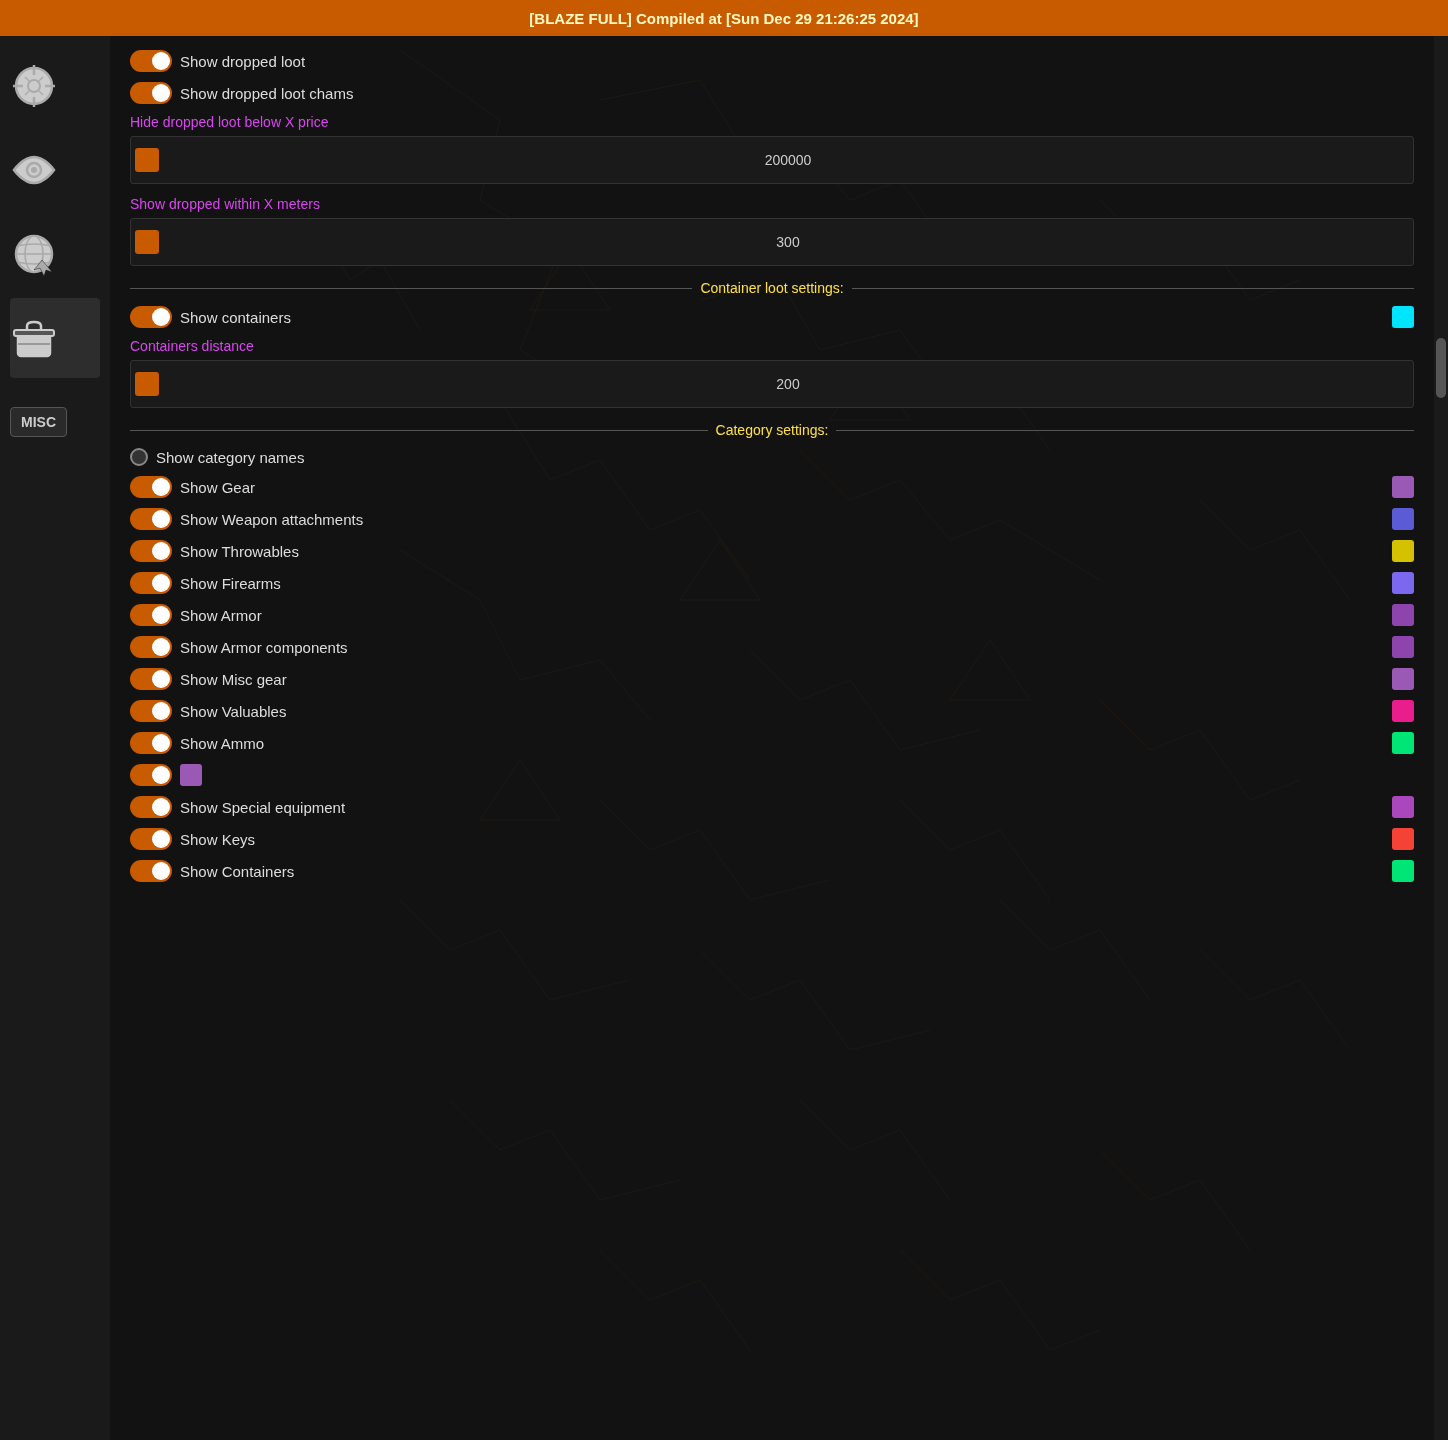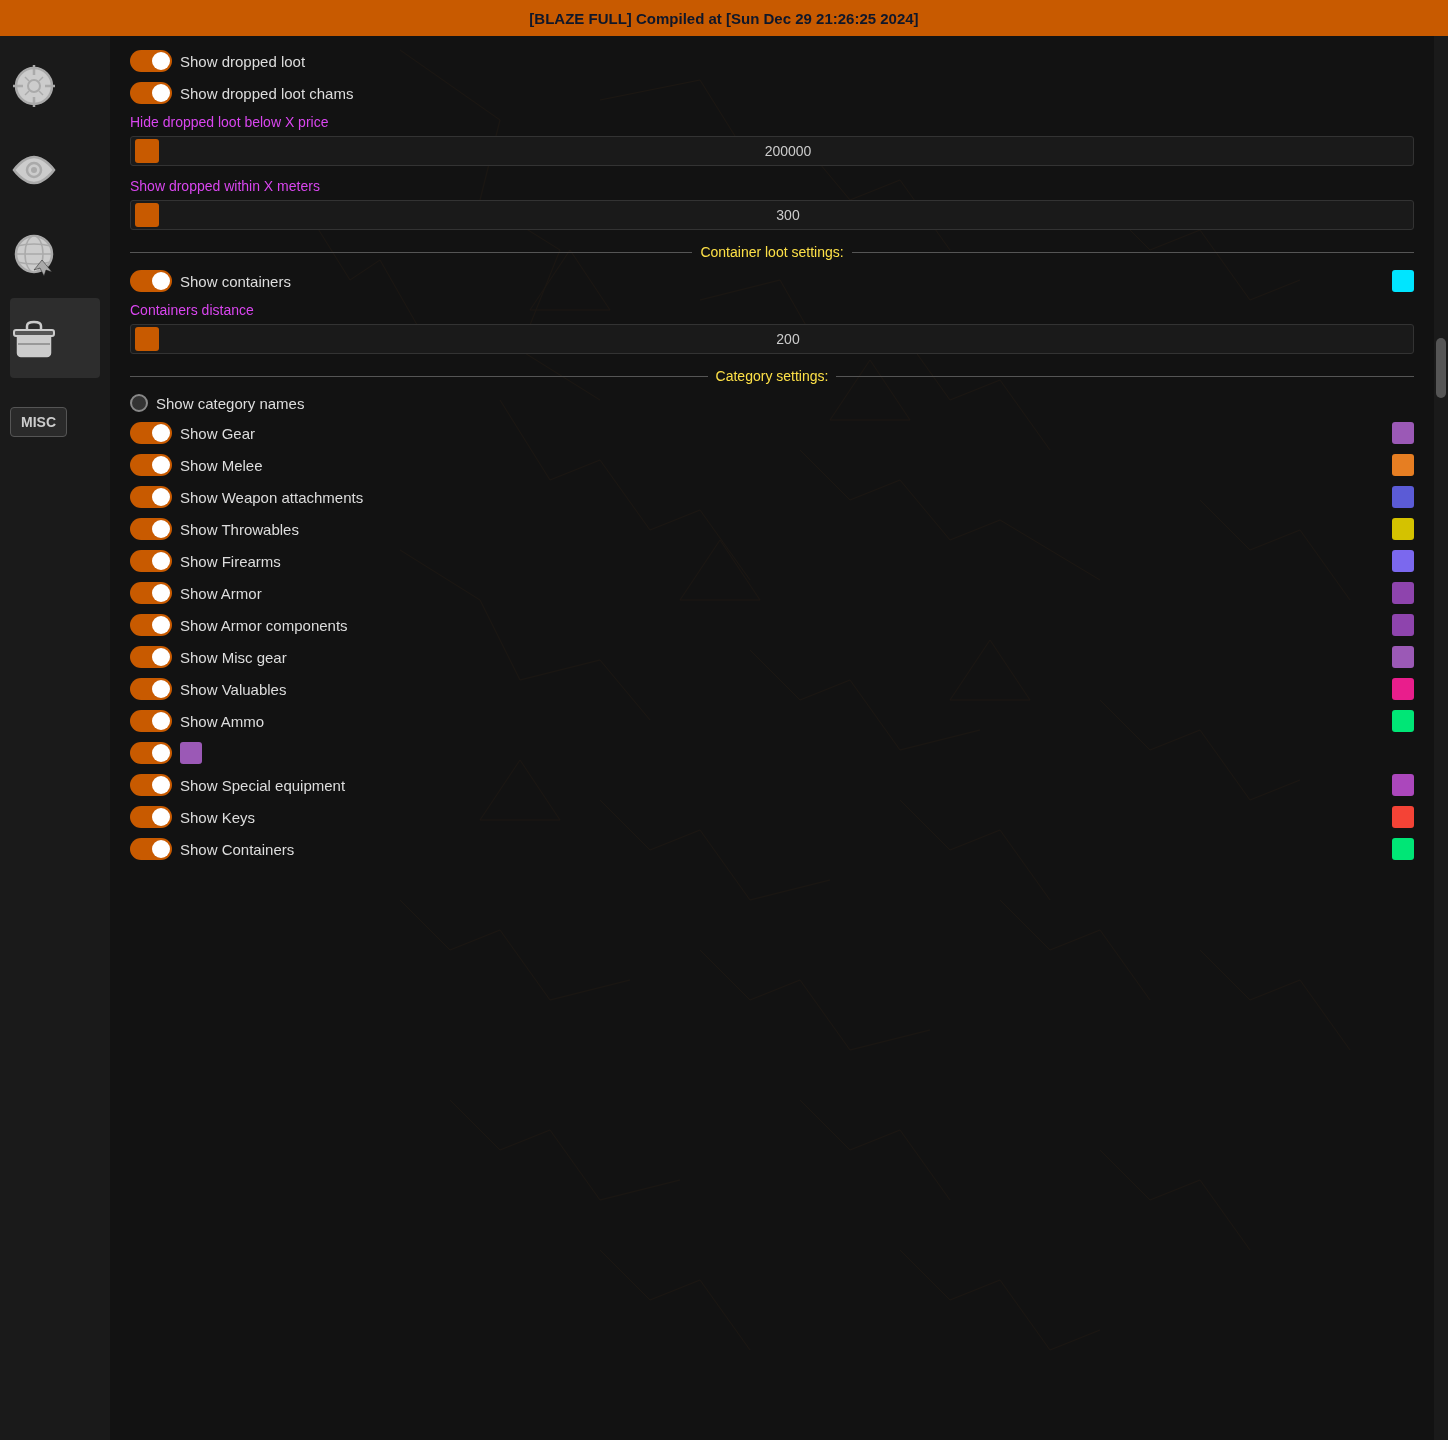--- a/index.html
+++ b/index.html
@@ -18,21 +18,21 @@
       position: absolute;
       top: 0; left: 0; right: 0;
       height: 36px;
       background: #c85a00;
       display: flex;
       align-items: center;
       justify-content: center;
       z-index: 10;
     }
     .title-bar span {
-      color: #0f172a;
+      color: #fef9c3;
       font-size: 15px;
       font-weight: bold;
     }
 
     
     .sidebar {
       position: absolute;
       top: 36px;
       left: 0;
       width: 110px;
@@ -173,21 +173,21 @@
     }
     .slider-label {
       font-size: 14px;
       color: #d946ef;
       margin-bottom: 6px;
     }
     .slider-row {
       display: flex;
       align-items: center;
       gap: 0;
-      height: 30px;
+      height: 48px;
       background: #1a1a1a;
       border: 1px solid #333;
       border-radius: 3px;
       position: relative;
       overflow: hidden;
     }
     .slider-thumb {
       width: 24px;
       height: 24px;
       background: #c85a00;
@@ -383,25 +383,20 @@
   </div>
 
   <div id="category-items-container">
       <div class="toggle-row">
         <div class="toggle"></div>
         <span class="toggle-label">Show Gear</span>
         <div class="color-swatch" style="background: rgb(155, 89, 182);"></div>
       </div>
       <div class="toggle-row">
         <div class="toggle"></div>
-        <span class="toggle-label">Show Melee</span>
-        <div class="color-swatch" style="background: rgb(230, 126, 34);"></div>
-      </div>
-      <div class="toggle-row">
-        <div class="toggle"></div>
         <span class="toggle-label">Show Weapon attachments</span>
         <div class="color-swatch" style="background: rgb(91, 91, 214);"></div>
       </div>
       <div class="toggle-row">
         <div class="toggle"></div>
         <span class="toggle-label">Show Throwables</span>
         <div class="color-swatch" style="background: rgb(212, 194, 0);"></div>
       </div>
       <div class="toggle-row">
         <div class="toggle"></div>

